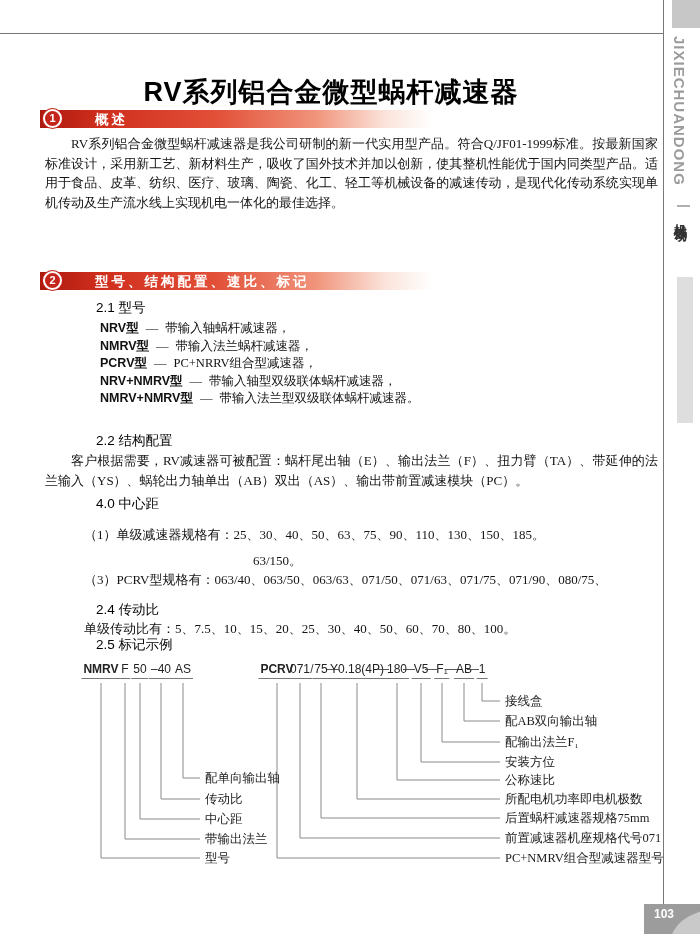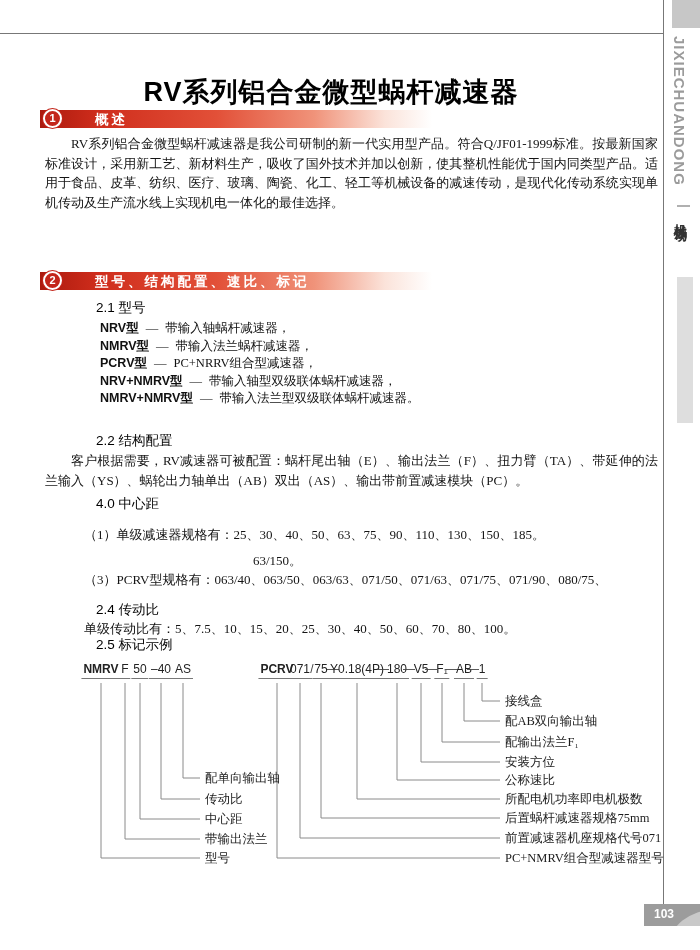--- a/index.html
+++ b/index.html
@@ -11,21 +11,21 @@
   
   .corner-box{position:absolute;left:672px;top:0;width:28px;height:28px;background:#c7c7c7;}
   .side-brand{position:absolute;left:671px;top:36px;writing-mode:vertical-rl;
               font-family:"Liberation Sans",sans-serif;font-weight:bold;font-size:15px;
               color:#9b9b9b;letter-spacing:1px;}
   .side-dash{position:absolute;left:677px;top:205px;width:13px;height:2px;background:#b0b0b0;}
   .side-cn{position:absolute;left:671px;top:213px;writing-mode:vertical-rl;
            font-family:"Liberation Sans",sans-serif;font-size:13px;color:#333;
            letter-spacing:2px;font-weight:bold;}
   .side-bar{position:absolute;left:677px;top:277px;width:16px;height:146px;background:#dedede;}
-  .page-tab{position:absolute;left:644px;top:904px;width:56px;height:22px;background:#9c9c9c;overflow:hidden;}
+  .page-tab{position:absolute;left:644px;top:904px;width:56px;height:30px;background:#9c9c9c;overflow:hidden;}
   .page-tab .swoosh{position:absolute;left:26px;top:7px;width:44px;height:30px;background:#c9c9c9;
                     border-radius:100% 0 0 0;transform:rotate(-4deg);}
   .page-tab .num{position:absolute;left:10px;top:3px;color:#fff;
                  font-family:"Liberation Sans",sans-serif;font-size:12px;font-weight:bold;z-index:2;}
   
   .title{position:absolute;left:0;top:74px;width:662px;text-align:center;
          font-family:"Liberation Sans",sans-serif;font-weight:bold;font-size:27px;
          letter-spacing:1px;color:#000;}
   
   .sec-header{position:absolute;left:40px;width:392px;height:18px;}

